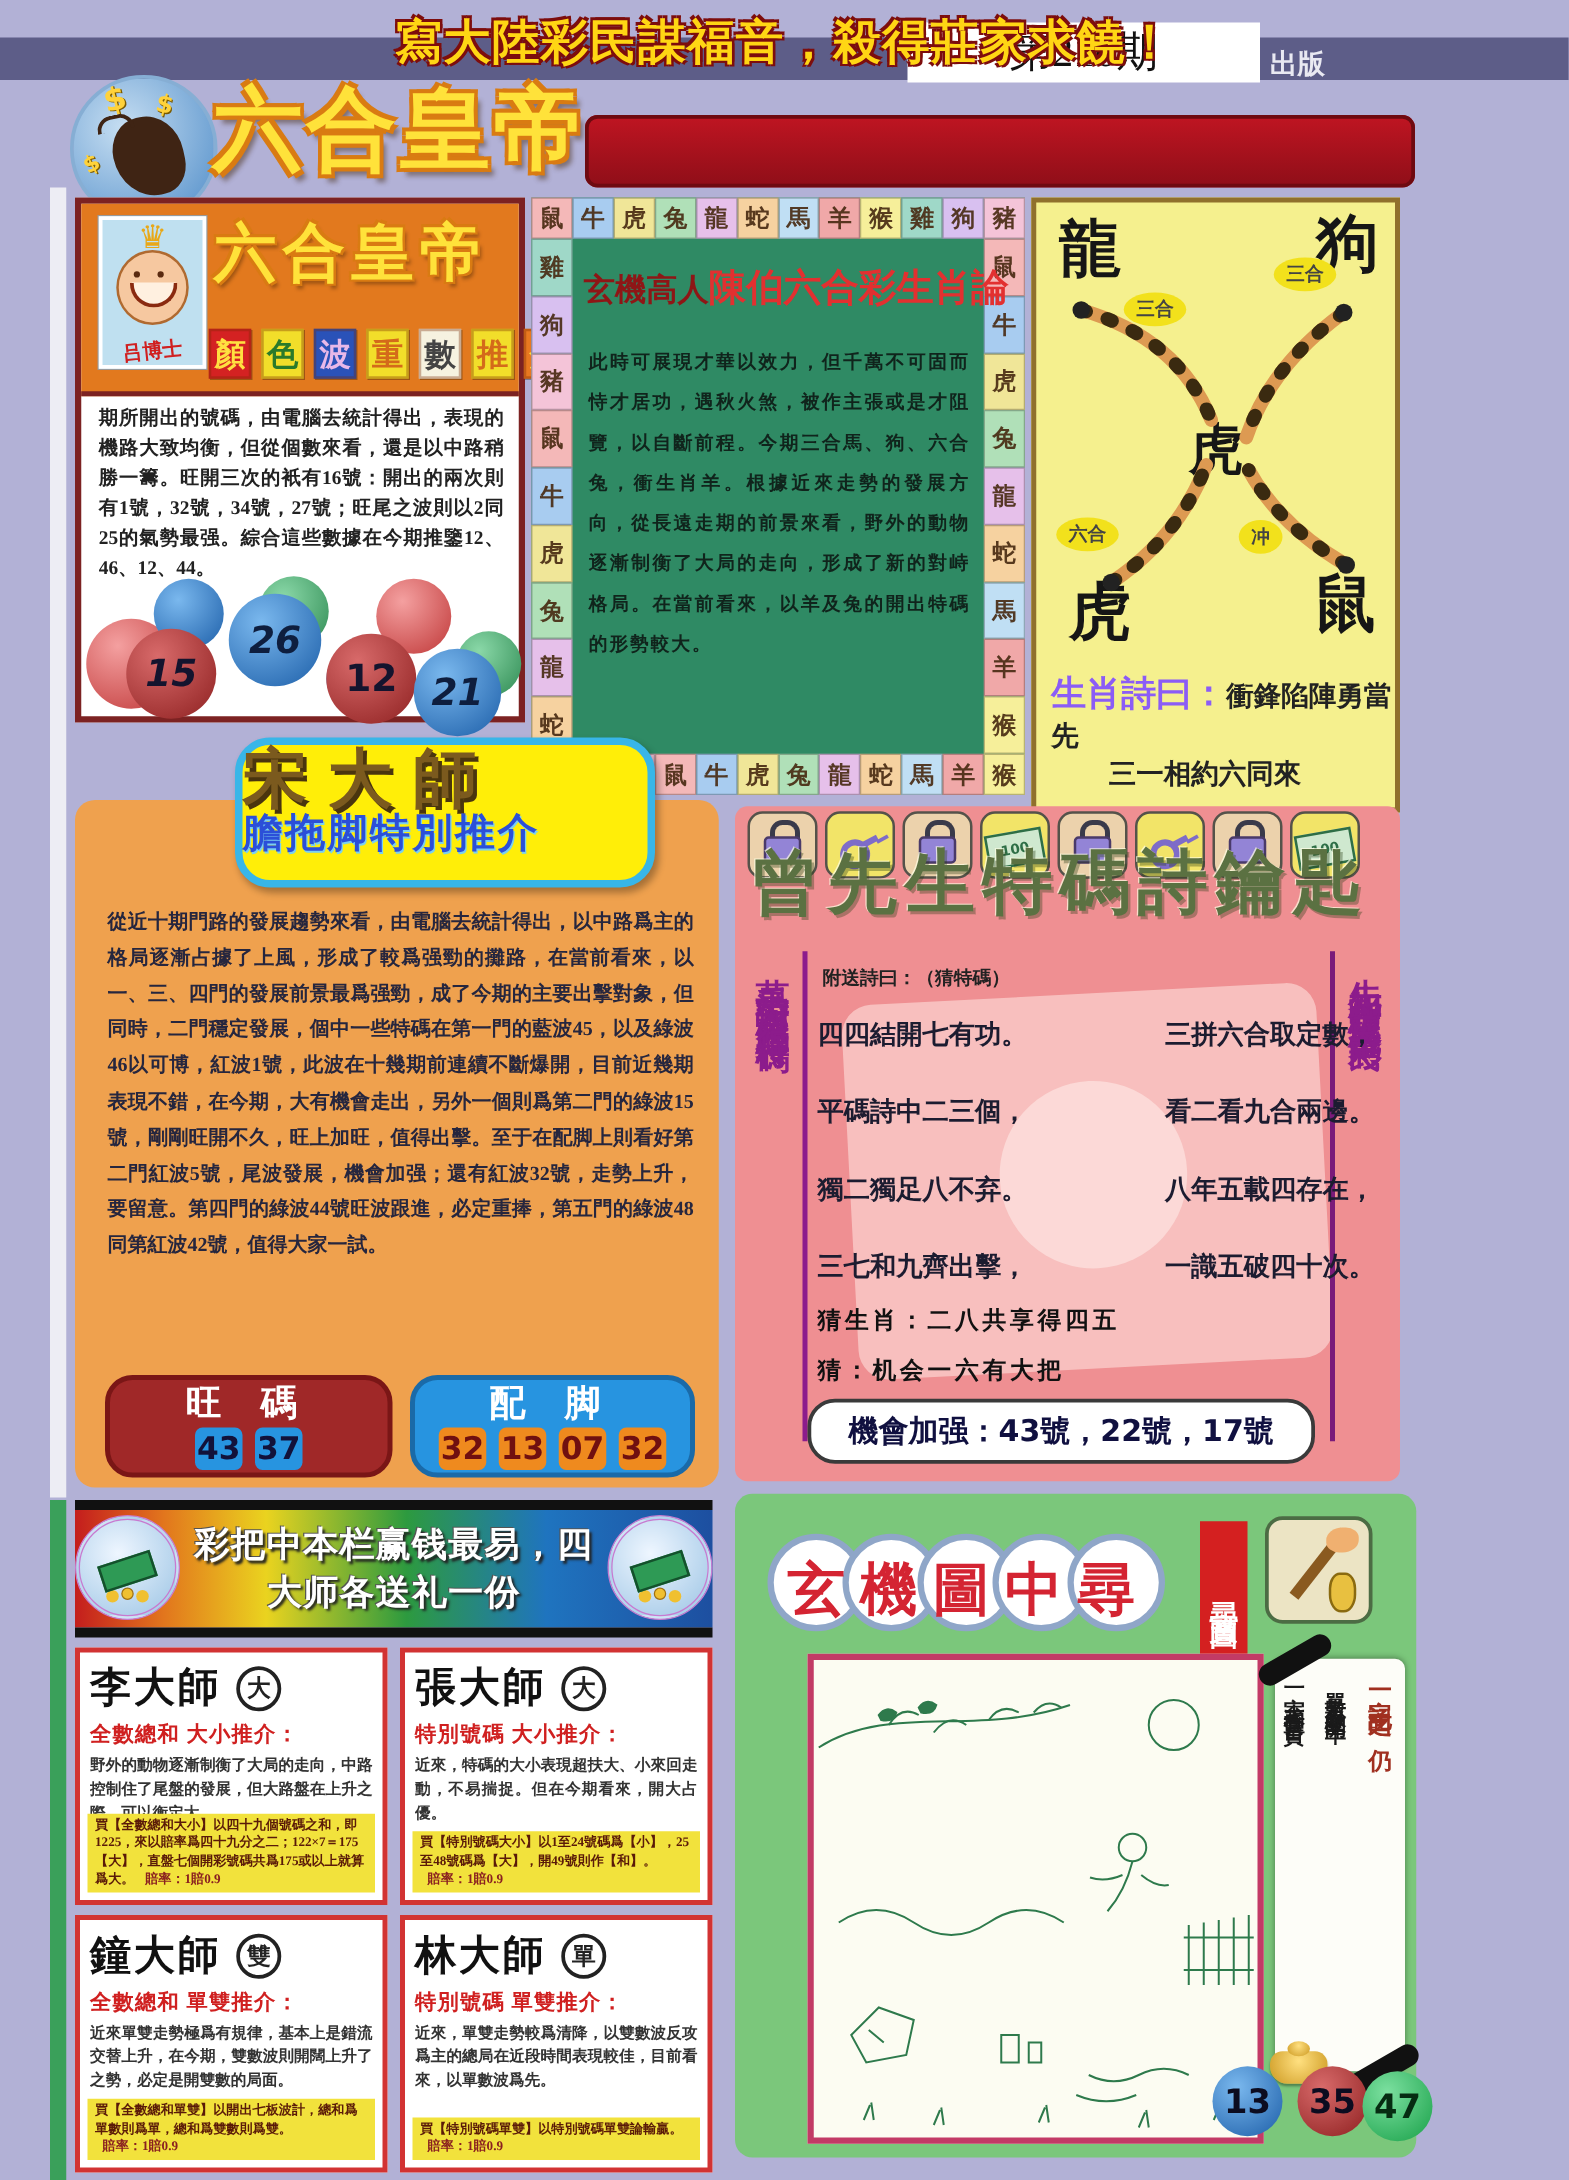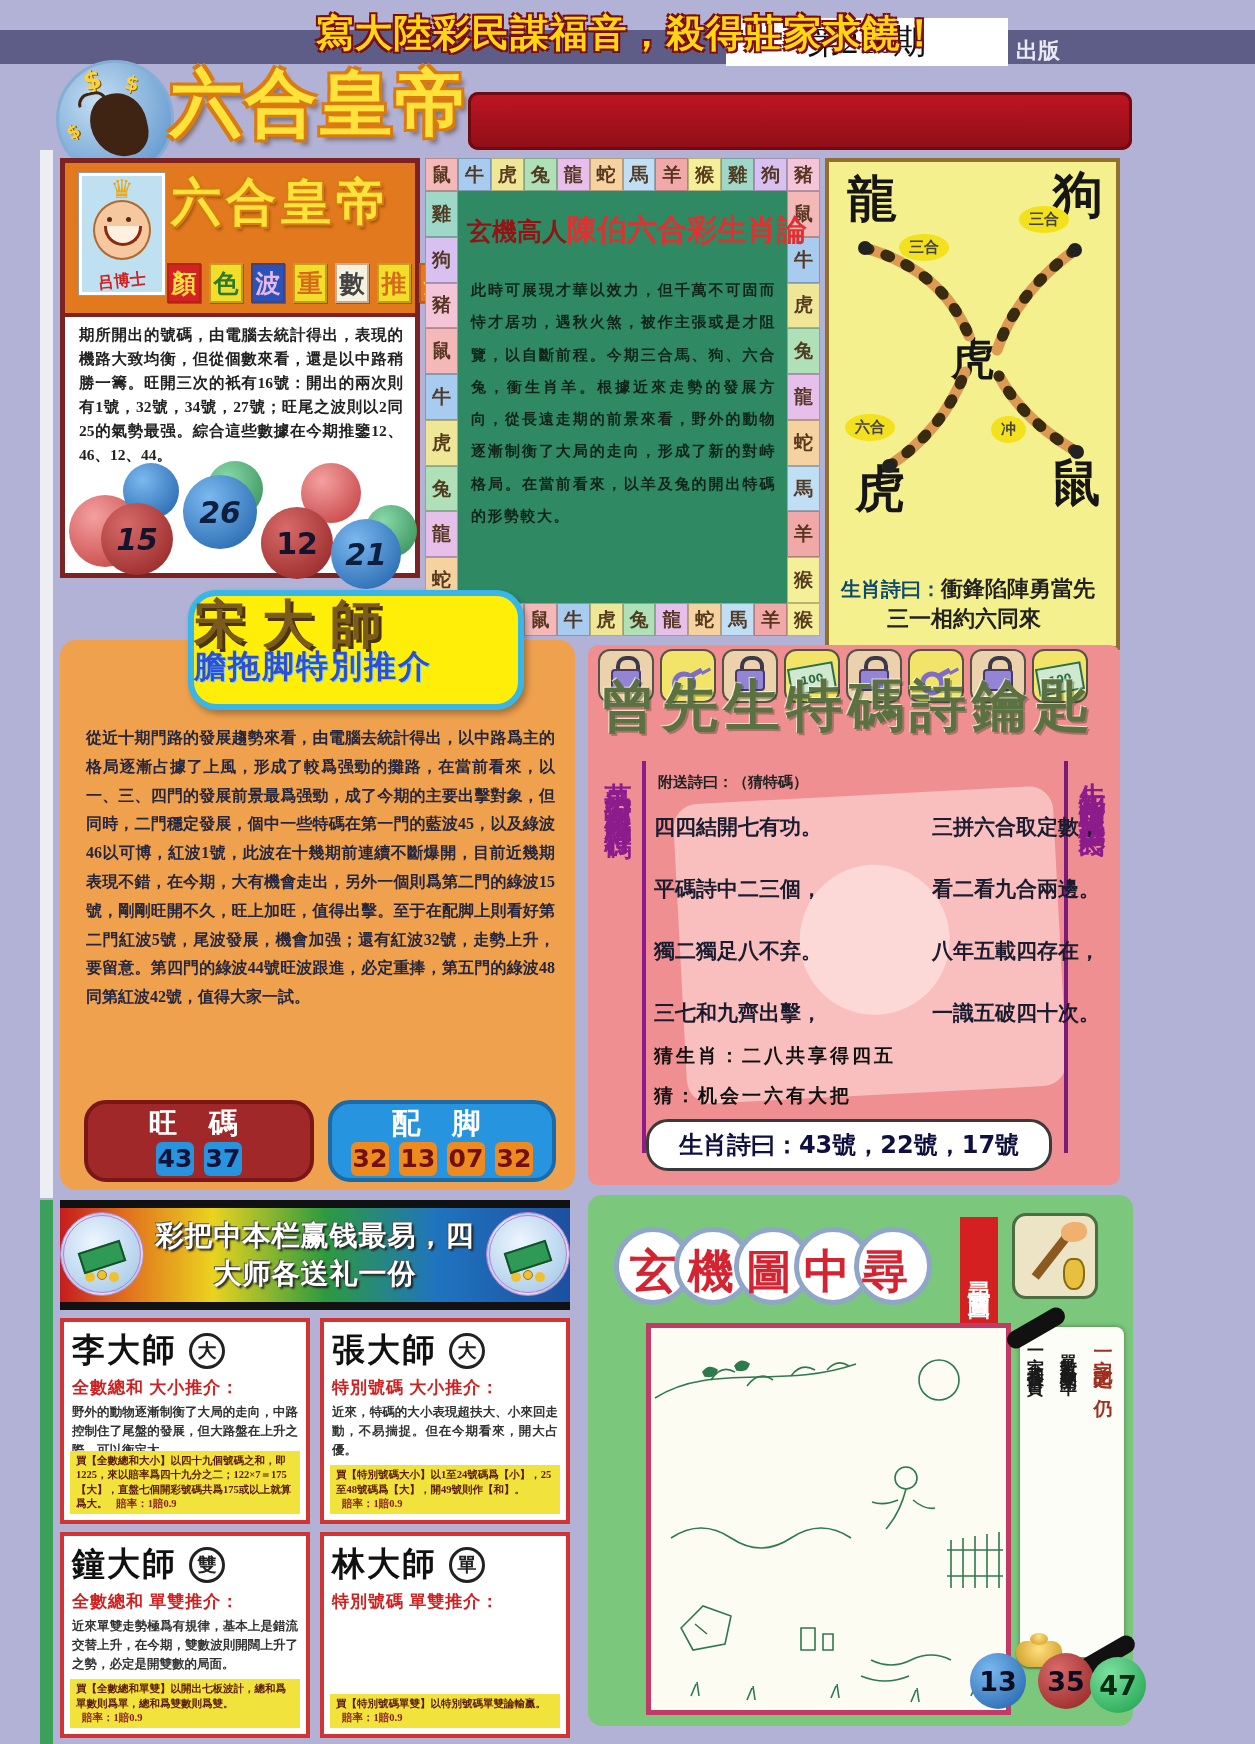--- a/index.html
+++ b/index.html
@@ -77,21 +77,21 @@
   .pz-body{position:absolute;left:46px;right:44px;top:116px;font:bold 15px/2.15 "Liberation Serif",serif;
            color:#10241c;letter-spacing:1.5px;text-align:justify;}
   
   .panel-tiger{position:absolute;left:825px;top:158px;width:295px;height:492px;background:#f5f08e;
                border:4px solid #90702c;box-sizing:border-box;}
   .tc{position:absolute;font:bold 50px "Liberation Serif",serif;color:#161616;}
   .tc-center{font-size:44px;}
   .oval{position:absolute;background:#f2e11c;border-radius:50%;padding:4px 10px;
         font:bold 15px "Liberation Serif",serif;color:#444;}
   .tc-poem{position:absolute;left:12px;bottom:12px;font:bold 22px "Liberation Serif",serif;color:#222;}
-  .tc-poem .lbl{color:#0c4a6e;font-size:20px;}
+  .tc-poem .lbl{color:#8b5cf6;font-size:28px;}
   .tc-line2{margin-left:46px;font-family:Liberation Mono, monospace;}
   
   .panel-song{position:absolute;left:60px;top:640px;width:515px;height:550px;background:#efa14e;border-radius:16px;}
   .sd-banner{position:absolute;left:128px;top:-50px;width:336px;height:120px;background:#ffee08;
              border:6px solid #38b6e8;border-radius:28px;text-align:left;box-shadow:3px 4px 6px rgba(0,0,0,.3);box-sizing:border-box;}
   .sd-name{font:bold 52px "DejaVu Sans",sans-serif;color:#7b5a1e;letter-spacing:16px;
            text-shadow:3px 3px 0 #4a350e;line-height:1.0;margin-top:2px;}
   .sd-sub{font:bold 32px "DejaVu Sans",sans-serif;color:#2b4fd8;letter-spacing:2px;
           text-shadow:1px 1px 0 #7ad0f0;line-height:1.0;}
   .sd-body{position:absolute;left:26px;right:20px;top:84px;font:bold 16px/1.8 "Liberation Serif",serif;
@@ -419,21 +419,21 @@
       <span>獨二獨足八不弃。</span>
       <span>八年五載四存在，</span>
     </div>
     <div class="ze-row">
       <span>三七和九齊出擊，</span>
       <span>一識五破四十次。</span>
     </div>
   </div>
   <div class="ze-guess ze-g1">猜生肖：二八共享得四五</div>
   <div class="ze-guess ze-g2">猜：机会一六有大把</div>
-  <div class="ze-tip">生肖詩曰：43號，22號，17號</div>
+  <div class="ze-tip">機會加强：43號，22號，17號</div>
 </div>
 
 <div class="banner-four">
   <div class="med med-l">
     <div class="med-bill"></div>
     <div class="med-coins"></div>
   </div>
   <div class="med med-r">
     <div class="med-bill"></div>
     <div class="med-coins"></div>
@@ -476,20 +476,21 @@
     <span>買【全數總和單雙】以開出七板波計，總和爲單數則爲單，總和爲雙數則爲雙。</span>
     <span class="m-odds">賠率：1賠0.9</span>
   </div>
 </div>
 <div class="master" id="master3">
   <div class="m-head">
     <span class="m-name">林大師</span>
     <span class="m-badge">單</span>
   </div>
   <div class="m-sub">特別號碼 單雙推介：</div>
+  <div class="m-body">近來，單雙走勢較爲清降，以雙數波反攻爲主的總局在近段時間表現較佳，目前看來，以單數波爲先。</div>
   <div class="m-note">
     <span>買【特別號碼單雙】以特別號碼單雙論輸贏。</span>
     <span class="m-odds">賠率：1賠0.9</span>
   </div>
 </div>
 
 <div class="panel-map">
   <div class="mg-cloud">
     <div class="cl c1"></div>
     <div class="cl c2"></div>

